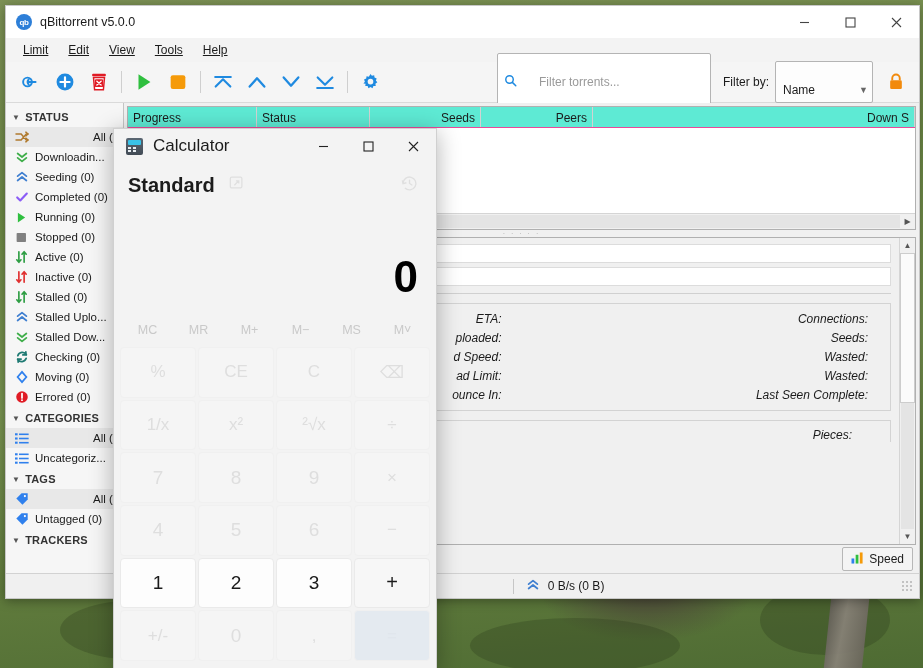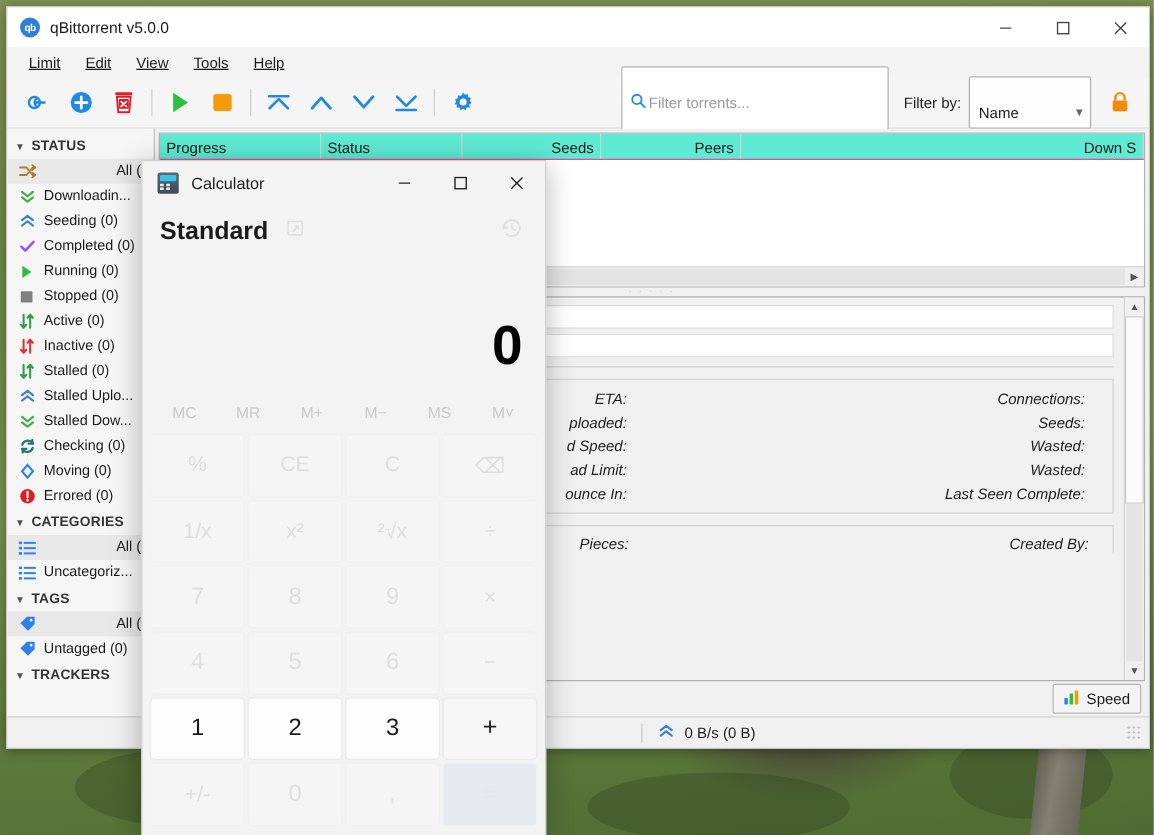--- a/index.html
+++ b/index.html
@@ -92,21 +92,21 @@
   .tb-btn {
     width: 34px; height: 32px;
     display:flex; align-items:center; justify-content:center;
   }
   .tb-sep { width:1px; height:22px; background:#cfcfcf; margin:0 5px; }
   .toolbar .grow { flex: 1; }
 
   .searchbox {
     width: 200px; height: 24px;
     background: #fff; border: 1px solid #b4b4b4;
-    display: flex; align-items: center; gap: 0;
+    display: flex; align-items: center; gap: 20px;
     padding: 16px 6px;
     border-radius: 2px;
   }
   .searchbox input {
     border: none; outline: none; flex: 1;
     font-family: inherit; font-size: 12px;
     background: transparent; color: #1b1b1b;
   }
   .searchbox input::placeholder { color: #9a9a9a; }
   .filterby-label { font-size: 12px; margin: 0 6px 0 12px; }
@@ -204,21 +204,21 @@
   }
   .details-inner { flex: 1; padding: 6px 8px; overflow: hidden; min-width: 0; font-style: italic; }
   .dfield { height: 17px; background: #fff; border: 1px solid #dcdcdc; margin-bottom: 4px; }
   .dsep { height: 1px; background: #d0d0d0; margin: 7px 0 9px 0; }
   .dgroup {
     border: 1px solid #d3d3d3; padding: 8px 10px;
     display: grid; grid-template-columns: 1fr 1fr;
     row-gap: 5px;
   }
   .dcell { font-size: 12px; text-align: right; padding-right: 12px; white-space: nowrap; }
-  .dgroup2 { border: 1px solid #d3d3d3; border-bottom:none; padding: 7px 7px 0 10px; margin-top: 9px; display:grid; grid-template-columns:1fr 1fr;}
+  .dgroup2 { border: 1px solid #d3d3d3; border-bottom:none; padding: 7px 26px 0 10px; margin-top: 9px; display:grid; grid-template-columns:1fr;}
   .vscroll {
     width: 15px; background: #f0f0f0; border-left: 1px solid #d5d5d5;
     display: flex; flex-direction: column; align-items: center; flex:none;
   }
   .vscroll .arrow { width:15px; height:15px; display:flex;align-items:center;justify-content:center;color:#555;font-size:8px;}
   .vscroll .thumb { width: 13px; height: 148px; background:#fbfbfb; border:1px solid #cdcdcd;}
   .vscroll .track { flex:1; width:13px; background:#e4e4e4;}
 
   .dtabs {
     height: 28px; display: flex; align-items: center; gap: 6px;
@@ -270,21 +270,21 @@
   }
   .c-title .cicon::after {
     content:''; position:absolute; left:2px; top:9px; right:2px; bottom:2px;
     background-image:
       linear-gradient(#e9eef2 0 0), linear-gradient(#e9eef2 0 0),
       linear-gradient(#e9eef2 0 0), linear-gradient(#e9eef2 0 0);
     background-size: 3px 2px;
     background-position: 0 0, 5px 0, 0 3px, 5px 3px;
     background-repeat: no-repeat;
   }
-  .c-title .ctext { font-size: 13px; color: #1b1b1b; }
+  .c-title .ctext { font-size: 17px; color: #1b1b1b; }
   .c-title .sp { flex: 1; }
   .c-wb { width: 45px; height: 34px; display:flex;align-items:center;justify-content:center;color:#222;}
 
   .c-header { height: 44px; display: flex; align-items: center; padding: 0 14px; flex:none;}
   .c-header .mode { font-size: 20px; font-weight: bold; color: #1b1b1b; }
   .c-header .popout { margin-left: 14px; opacity: .12; }
   .c-header .sp { flex: 1; }
   .c-header .hist { opacity: .12; margin-right: 4px;}
 
   .c-display {
@@ -686,21 +686,20 @@
             <div class="dcell">Seeds:</div>
             <div class="dcell">d Speed:</div>
             <div class="dcell">Wasted:</div>
             <div class="dcell">ad Limit:</div>
             <div class="dcell">Wasted:</div>
             <div class="dcell">ounce In:</div>
             <div class="dcell">Last Seen Complete:</div>
           </div>
           <div class="dgroup2">
             <div class="dcell">Pieces:</div>
-            <div class="dcell">Created By:</div>
           </div>
         </div>
         <div class="vscroll">
           <div class="arrow">▲</div>
           <div class="thumb"></div>
           <div class="track"></div>
           <div class="arrow">▼</div>
         </div>
       </div>
 

